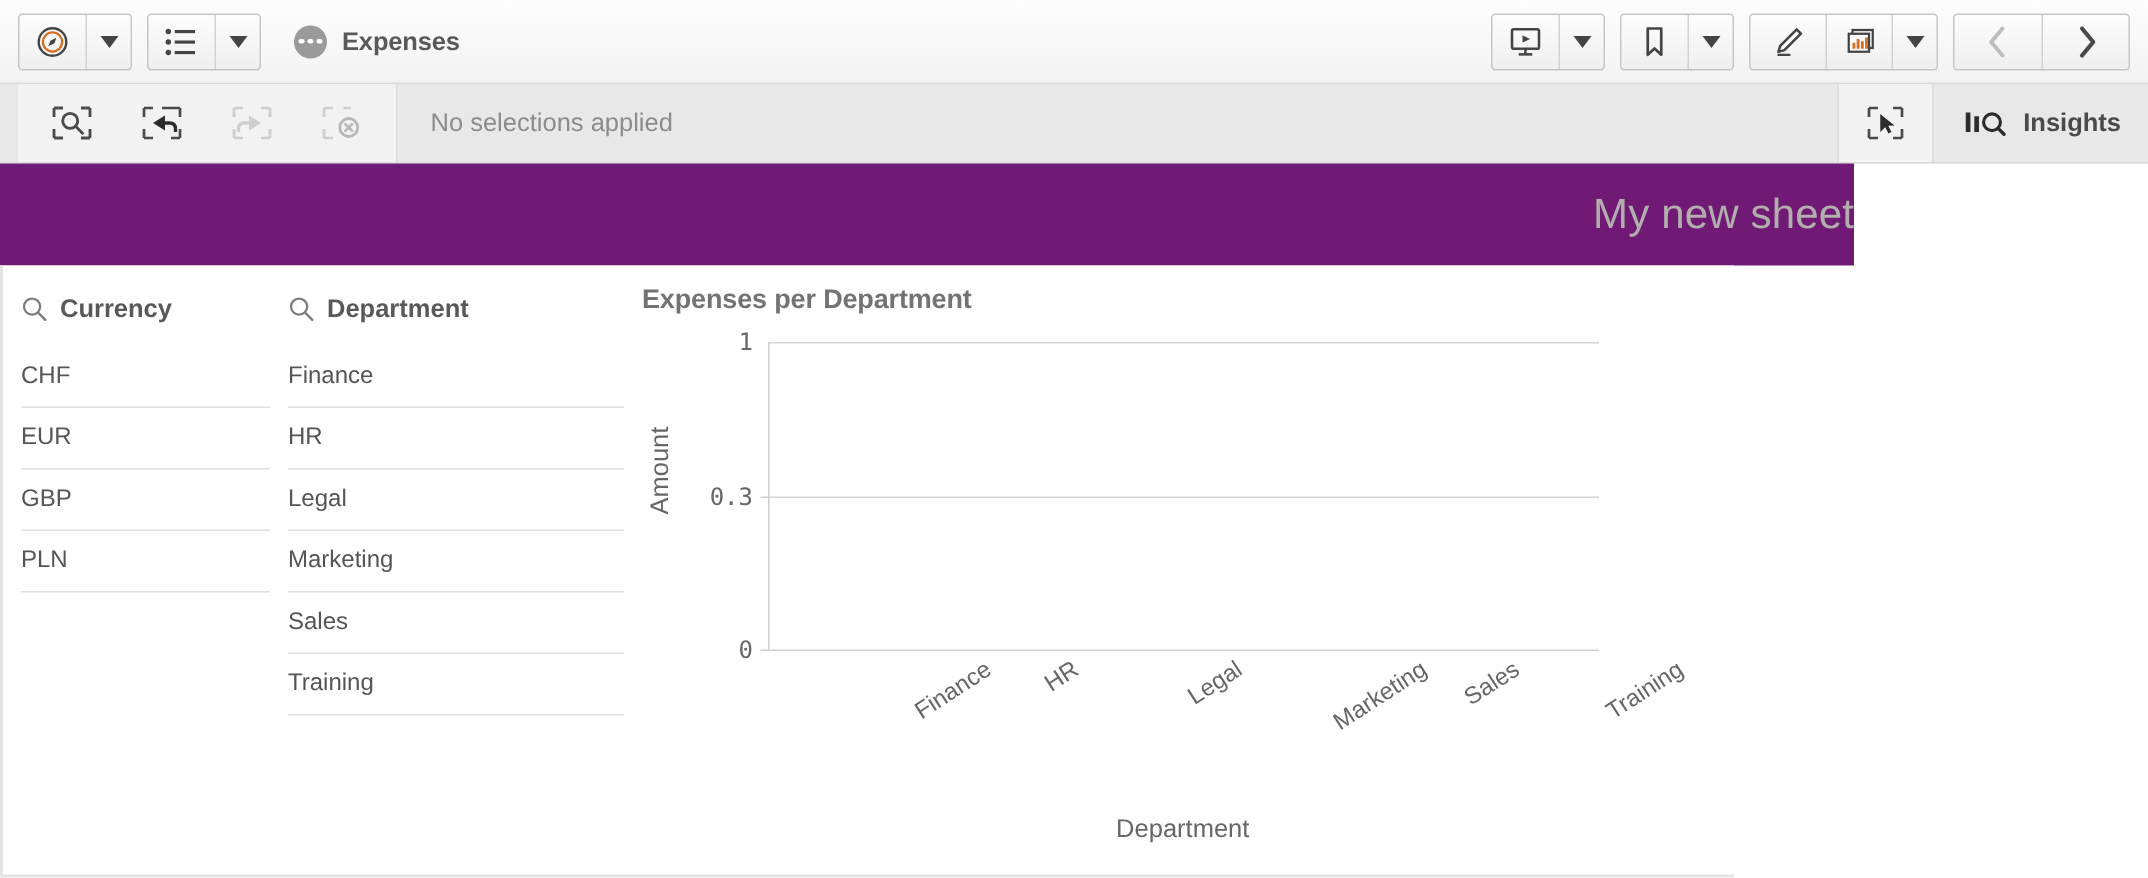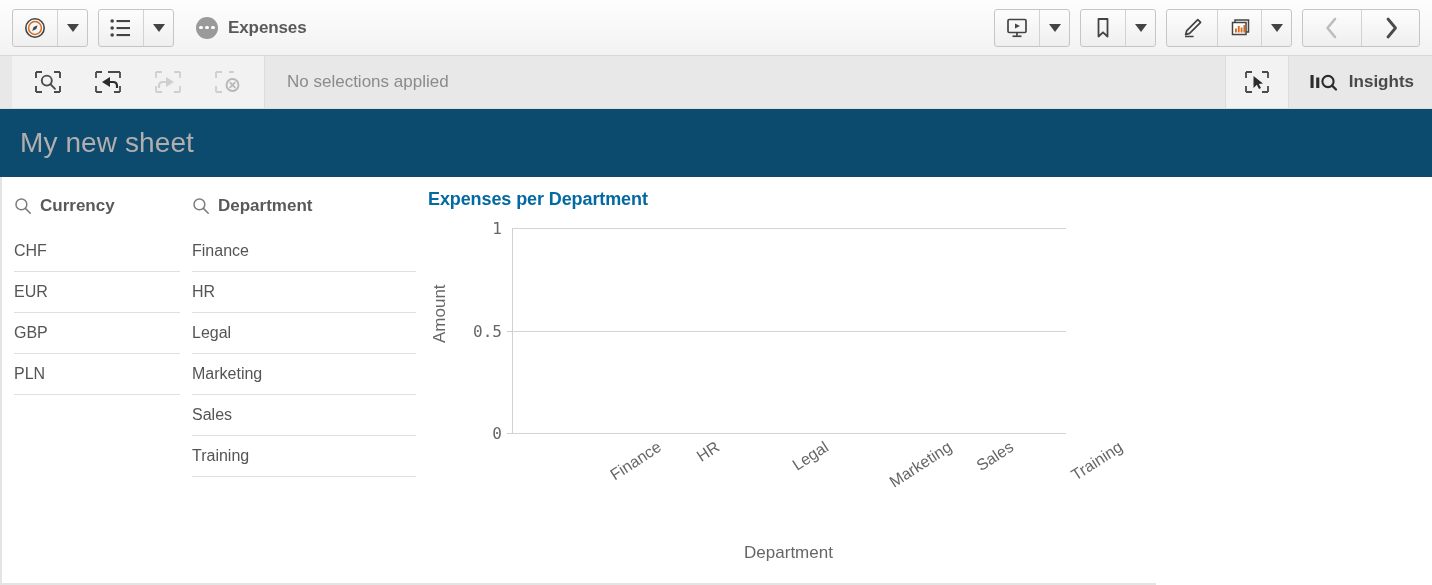--- a/index.html
+++ b/index.html
@@ -170,24 +170,25 @@
   .insights-label {
     font-size: 17px;
     font-weight: bold;
     color: #4a4a4a;
   }
 
   
   .sheet-titleband {
     position: absolute;
     left: 0; top: 109px;
-    width: 1432px; height: 68px;
-    background: #0c4a6e;
-    display: flex;
-    align-items: center;
+    width: 1236px; height: 68px;
+    background: #701a75;
+    display: flex;
+    align-items: center;
+    justify-content: flex-end;
   }
   .sheet-title {
     padding-left: 20px;
     font-size: 28px;
     color: #b3aeae;
     font-weight: normal;
     letter-spacing: 0.1px;
   }
 
   
@@ -239,21 +240,21 @@
   .chart {
     position: absolute;
     left: 426px;
     top: 0;
     width: 700px;
     height: 400px;
   }
   .chart-title {
     font-size: 18px;
     font-weight: bold;
-    color: #0369a1;
+    color: #737373;
     padding-top: 12px;
     letter-spacing: -0.1px;
   }
   .plot-wrap {
     position: absolute;
     left: 0; top: 46px;
     width: 700px; height: 350px;
   }
   .ylabel {
     position: absolute;
@@ -543,21 +544,21 @@
     </div>
 
     <div class="chart">
       <div class="chart-title">Expenses per Department</div>
 
       <div class="plot-wrap">
         <div class="ylabel">Amount</div>
 
         <div class="yticks">
           <div class="ytick" style="top:5px;">1</div>
-          <div class="ytick" style="top:108px;">0.5</div>
+          <div class="ytick" style="top:108px;">0.3</div>
           <div class="ytick" style="top:210px;">0</div>
         </div>
 
         <div class="plot-area">
           <div class="gridline" style="top:0px;"></div>
           <div class="gridline" style="top:103px;">
             <span class="tickmark"></span>
           </div>
           <div class="gridline" style="top:205px;">
             <span class="tickmark"></span>

